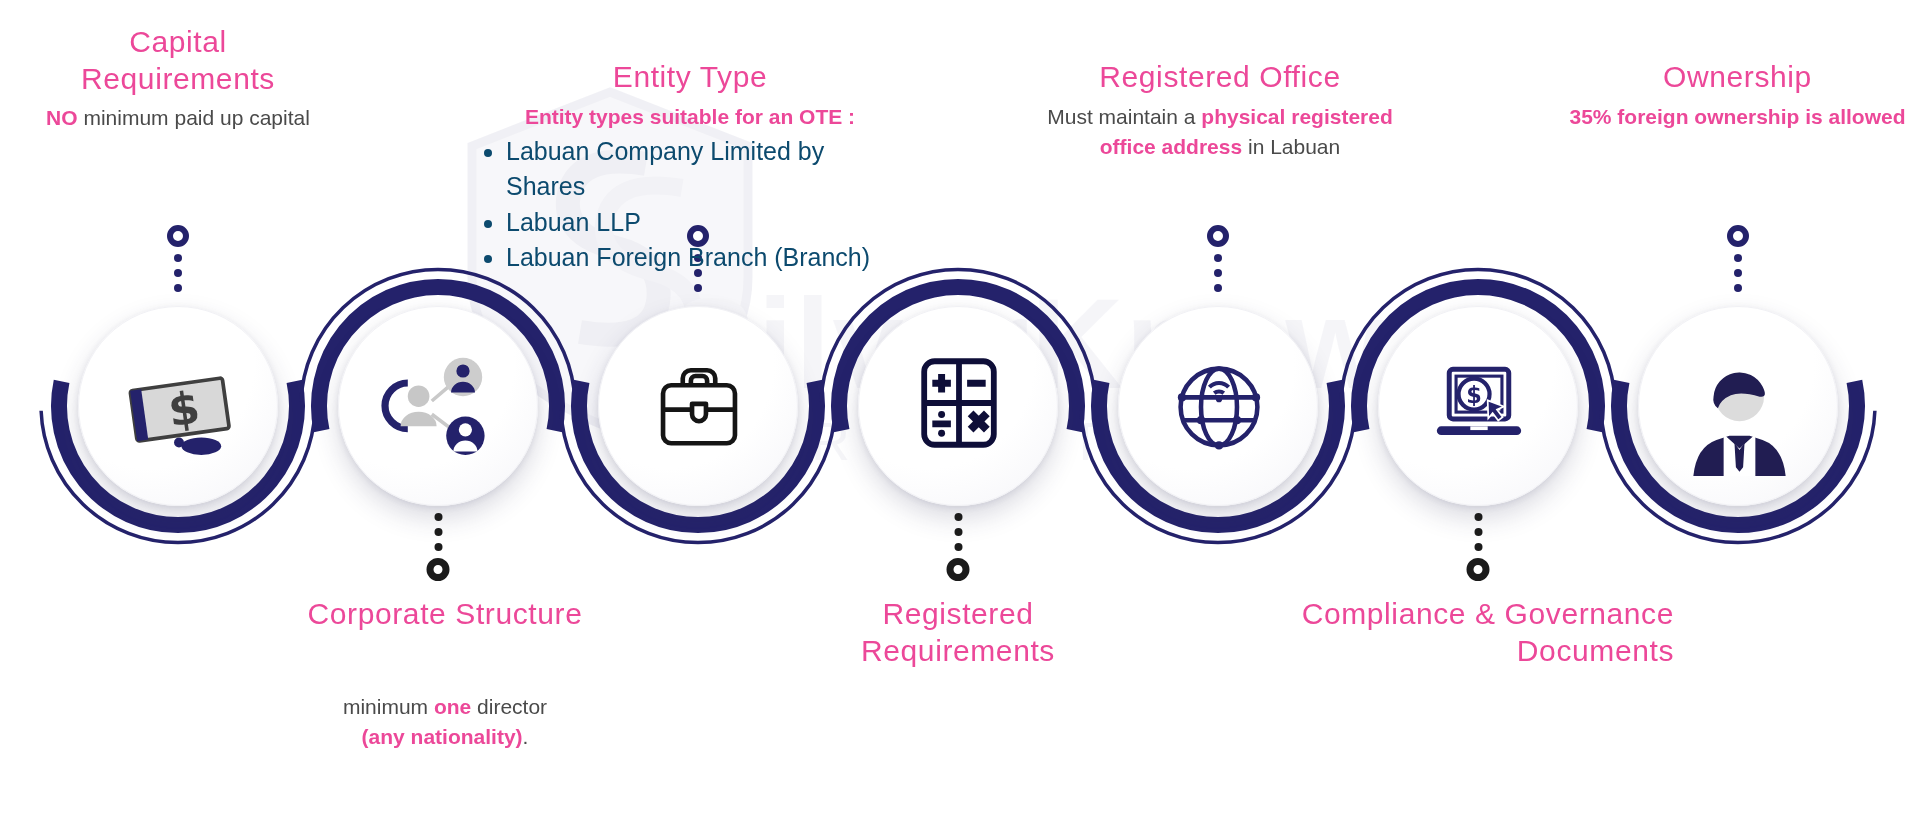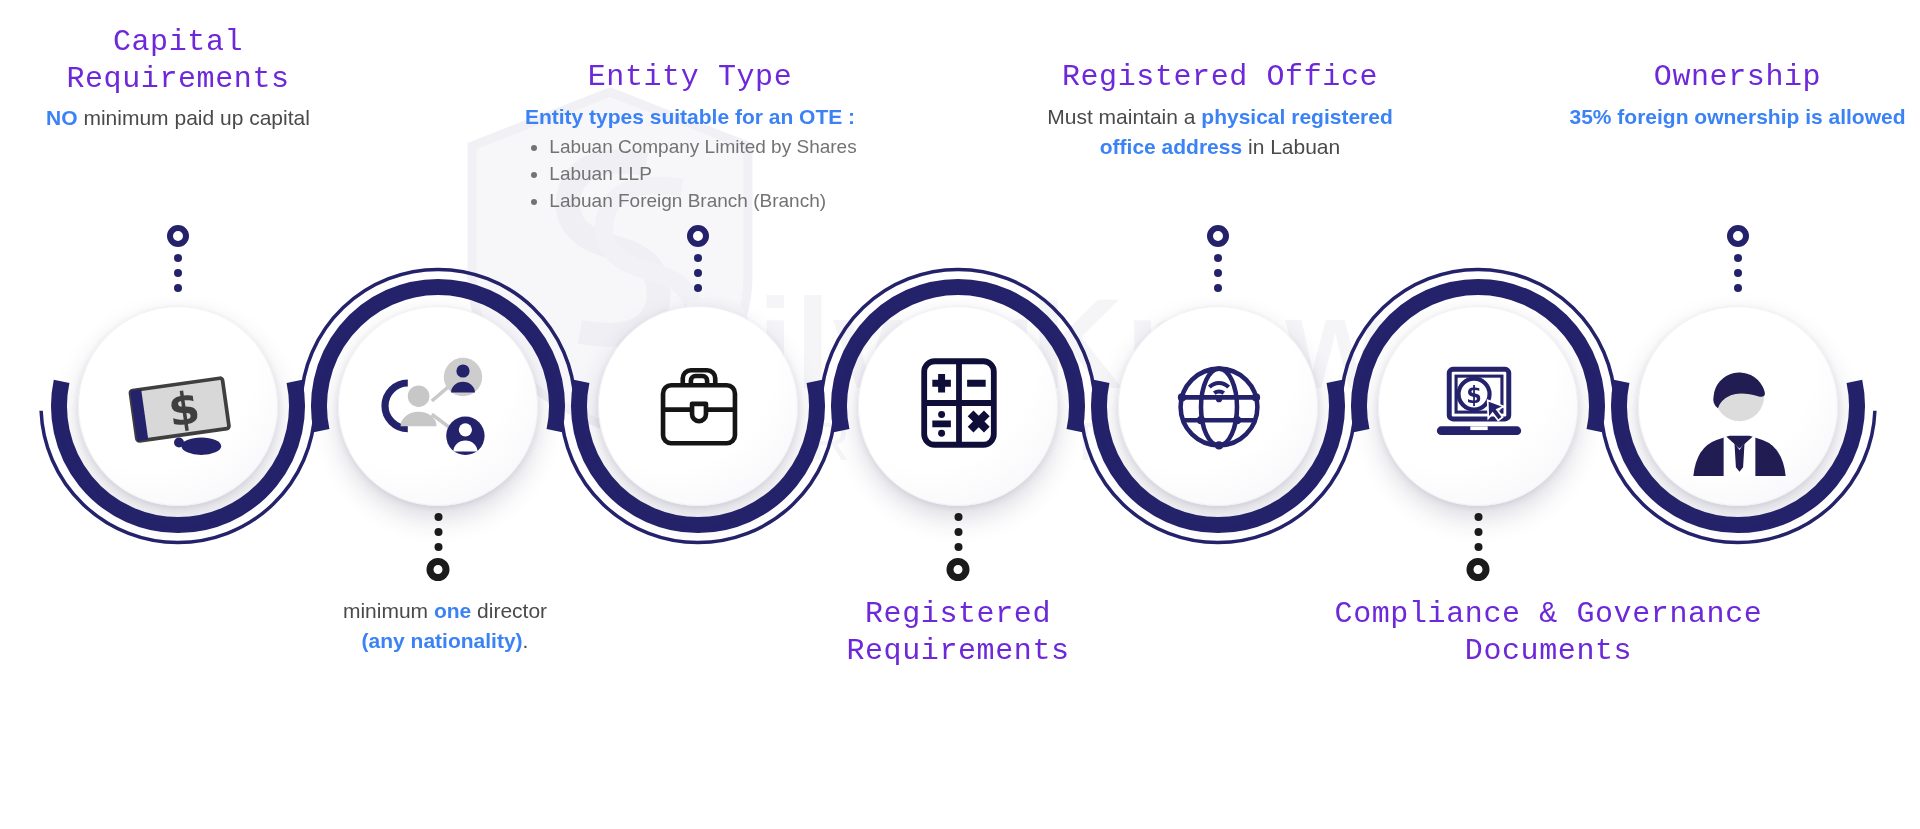--- a/index.html
+++ b/index.html
@@ -11,28 +11,28 @@
   .watermark { position:absolute; left:420px; top:60px; width:900px; height:430px;
                z-index:0; opacity:.5; pointer-events:none; color:#ececf2; }
   .wm-shield { position:absolute; left:40px; top:20px; }
   .wm-brand  { position:absolute; left:250px; top:210px; font-size:128px; font-weight:700;
                color:#ededf3; letter-spacing:2px; white-space:nowrap; }
   .wm-sub    { position:absolute; left:310px; top:350px; font-size:54px; font-weight:400;
                color:#ededf3; letter-spacing:48px; white-space:nowrap; }
 
   
   .col { position:absolute; z-index:2; text-align:center; }
-  .title { font-size:30px; line-height:1.22; color:#6d28d9; letter-spacing:.02em;
-           white-space:pre-line; display:flex; flex-direction:column; justify-content:flex-end;font-family:Liberation Mono, monospace; }
+  .title { font-size:30px; line-height:1.22; color:#ec4899; letter-spacing:.02em;
+           white-space:pre-line; display:flex; flex-direction:column; justify-content:flex-end; }
   .col.top .title    { min-height:72px; justify-content:flex-end; margin-bottom:6px; }
   .col.bottom .title { min-height:86px; justify-content:flex-start; margin-bottom:10px; }
   .body { font-size:21px; line-height:1.42; color:#4a4a4a; white-space:pre-line; }
-  .body .b { font-weight:700; color:#3b82f6; }
+  .body .b { font-weight:700; color:#ec4899; }
   .bullets { display:inline-block; text-align:left; margin-top:2px; padding-left:26px; }
-  .bullets li { font-size:19px; line-height:1.42; color:#737373; list-style:disc; }
+  .bullets li { font-size:25px; line-height:1.42; color:#0c4a6e; list-style:disc; }
 
   
   .node { position:absolute; top:261px; width:290px; height:290px; z-index:1; }
   .arcs { position:absolute; left:0; top:0; }
   .disc { position:absolute; left:45px; top:45px; width:200px; height:200px;
           border-radius:50%; background:radial-gradient(circle at 35% 28%, #ffffff 55%, #f4f4f8 100%);
           box-shadow:0 12px 26px rgba(50,50,90,.18), 0 2px 6px rgba(50,50,90,.10);
           border:1px solid #f1f1f5; overflow:hidden; }
   .icon { position:absolute; }
 
@@ -82,30 +82,31 @@
     <div class="body"><span>Must maintain a </span><span class="b">physical registered
 office address</span><span> in Labuan</span></div>
   </div>
 
   <div class="col top" style="left:1525px; top:24px; width:425px;">
     <div class="title">Ownership</div>
     <div class="body"><span class="b">35% foreign ownership is allowed</span></div>
   </div>
 
   <div class="col bottom" style="left:255px; top:596px; width:380px;">
+    <div class="title">Corporate Structure</div>
     <div class="body"><span>minimum </span><span class="b">one</span><span> director
 </span><span class="b">(any nationality)</span><span>.</span></div>
   </div>
 
   <div class="col bottom" style="left:728px; top:596px; width:460px;">
     <div class="title">Registered
 Requirements</div>
   </div>
 
-  <div class="col bottom" style="left:1311px; top:596px; width:475px;">
+  <div class="col bottom" style="left:1199px; top:596px; width:475px;text-align:right;">
     <div class="title">Compliance &amp; Governance
 Documents</div>
   </div>
 
   <div class="node" style="left:33px;">
     <div class="conn conn-top">
       <span class="ring"></span>
       <span class="dot"></span>
       <span class="dot"></span>
       <span class="dot"></span>

